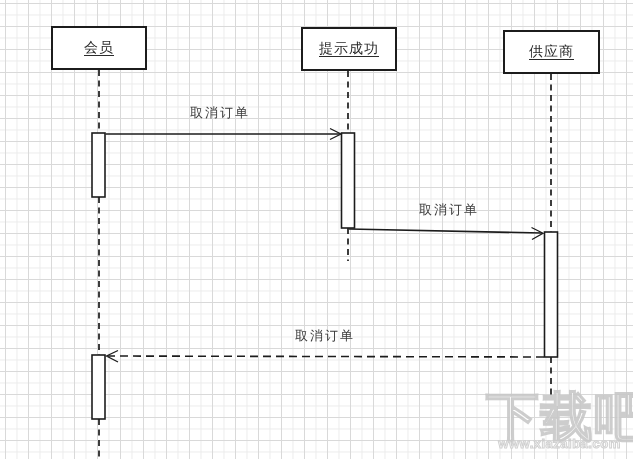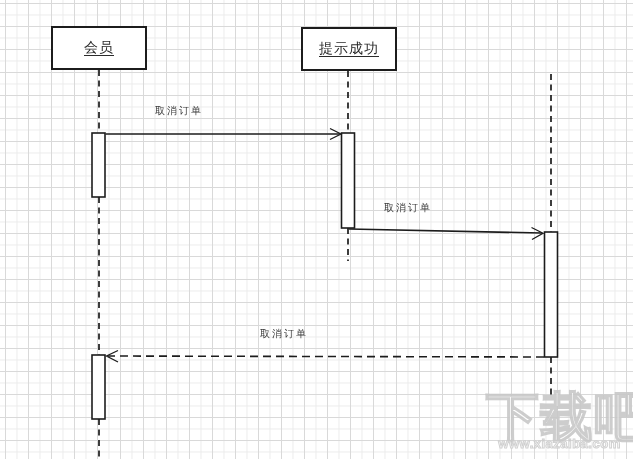--- a/index.html
+++ b/index.html
@@ -43,22 +43,22 @@
     letter-spacing: 1px;
     white-space: nowrap;
   }
   #actor-member   { left: 51px;  top: 26px; width: 96px; height: 44px; }
   #actor-system   { left: 301px; top: 27px; width: 96px; height: 44px; }
   #actor-supplier { left: 503px; top: 30px; width: 97px; height: 44px; }
 
   .msg-label {
     position: absolute;
     width: 130px;
-    text-align: left;
-    font-size: 10px;
+    text-align: center;
+    font-size: 13px;
     color: #3a3a3a;
     letter-spacing: 2px;
     white-space: nowrap;
   }
   #msg-label-1 { left: 155px; top: 104px; }
   #msg-label-2 { left: 384px; top: 201px; }
   #msg-label-3 { left: 260px; top: 327px; }
 
   .watermark {
     position: absolute;
@@ -123,20 +123,23 @@
       <polyline points="118,350.5 106.5,356 118,362" stroke-width="1.3"></polyline>
     </g>
   </svg>
 
   <div class="actor-box" id="actor-member">
     <span class="actor-label">会员</span>
   </div>
   <div class="actor-box" id="actor-system">
     <span class="actor-label">提示成功</span>
   </div>
+  <div class="actor-box" id="actor-supplier">
+    <span class="actor-label">供应商</span>
+  </div>
 
   <div class="msg-label" id="msg-label-1">取消订单</div>
   <div class="msg-label" id="msg-label-2">取消订单</div>
   <div class="msg-label" id="msg-label-3">取消订单</div>
 
   <div class="watermark">
     <div class="brand">下载吧</div>
     <div class="url">www.xiazaiba.com</div>
   </div>
 

